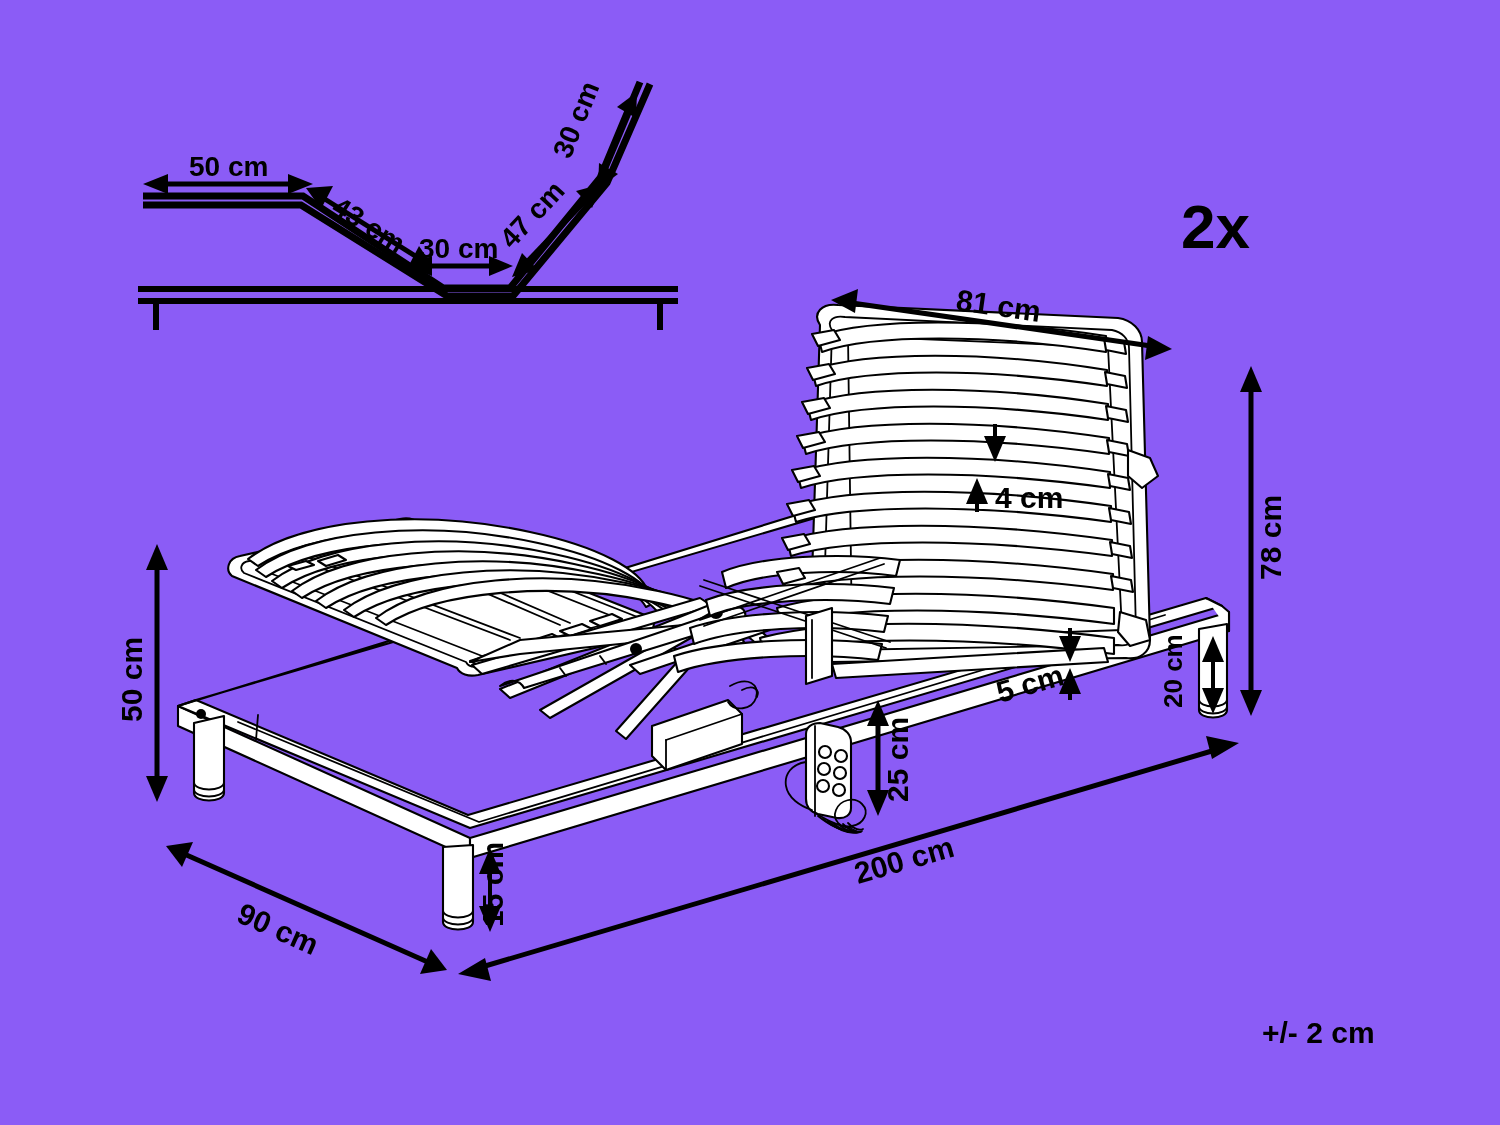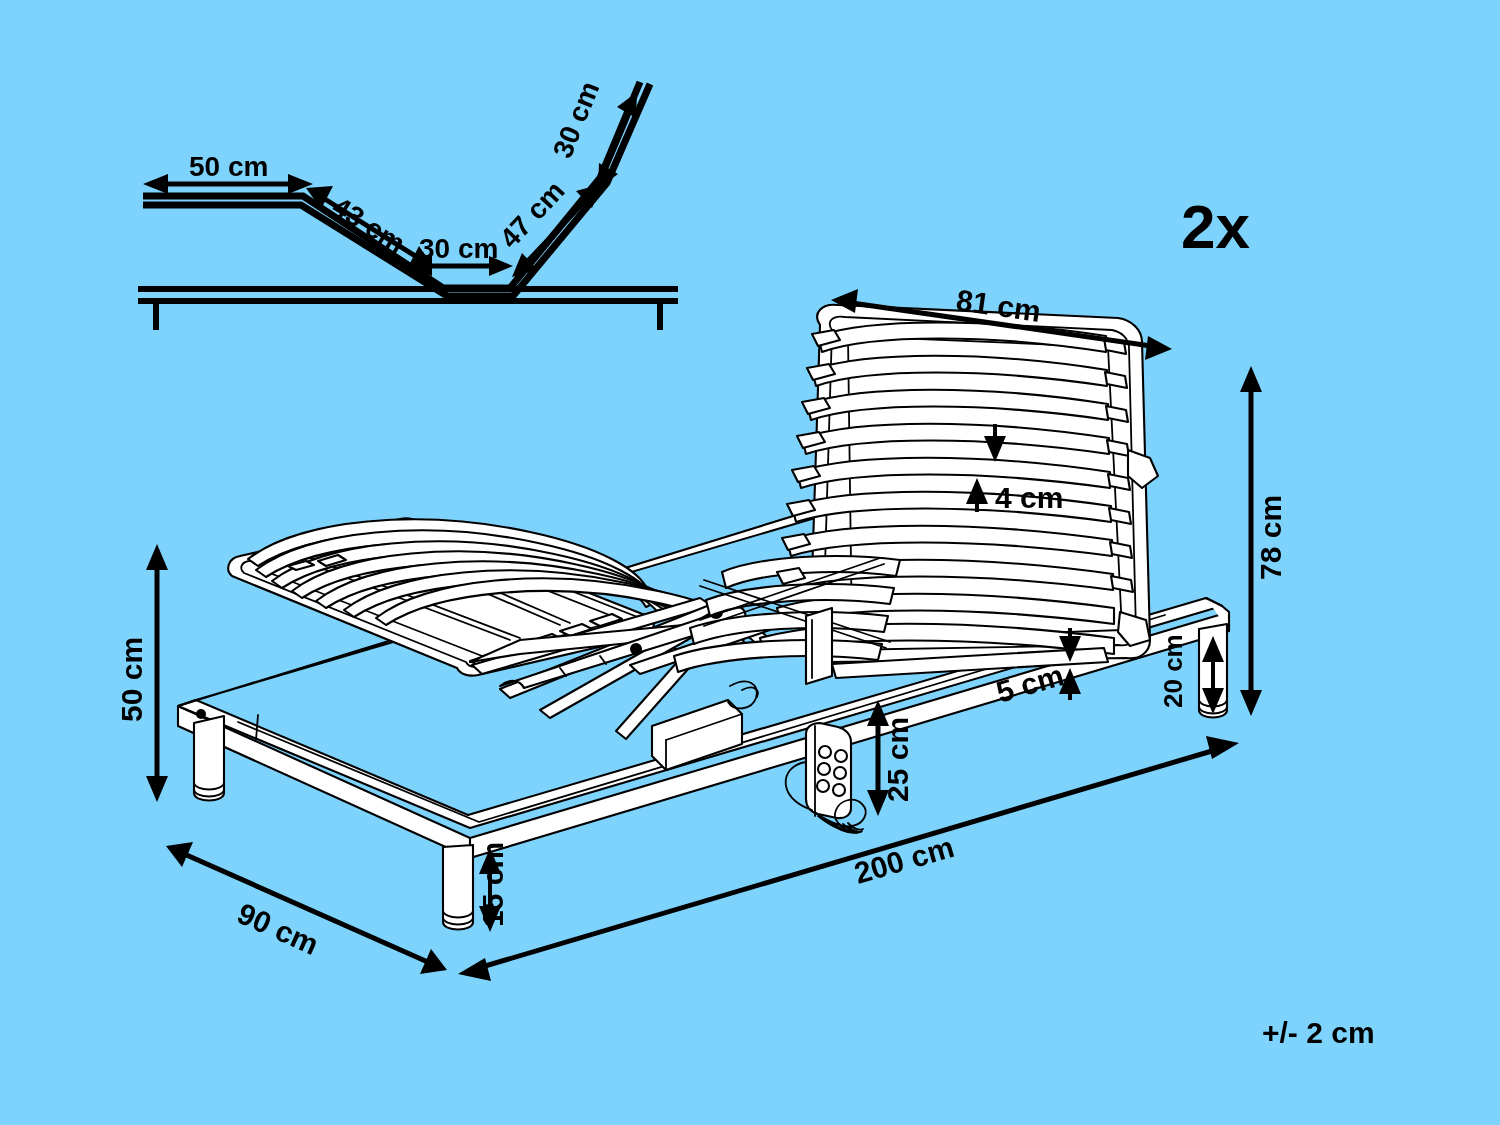--- a/index.html
+++ b/index.html
@@ -10,21 +10,21 @@
   body {
     width: 1500px;
     height: 1125px;
     overflow: hidden;
     font-family: "Liberation Sans", sans-serif;
   }
   #sheet {
     position: relative;
     width: 1500px;
     height: 1125px;
-    background: #7dd3fc;
+    background: #8b5cf6;
   }
   #sheet svg {
     position: absolute;
     top: 0; left: 0;
     width: 1500px;
     height: 1125px;
   }
   .lbl {
     font-family: "Liberation Sans", sans-serif;
     font-weight: bold;

